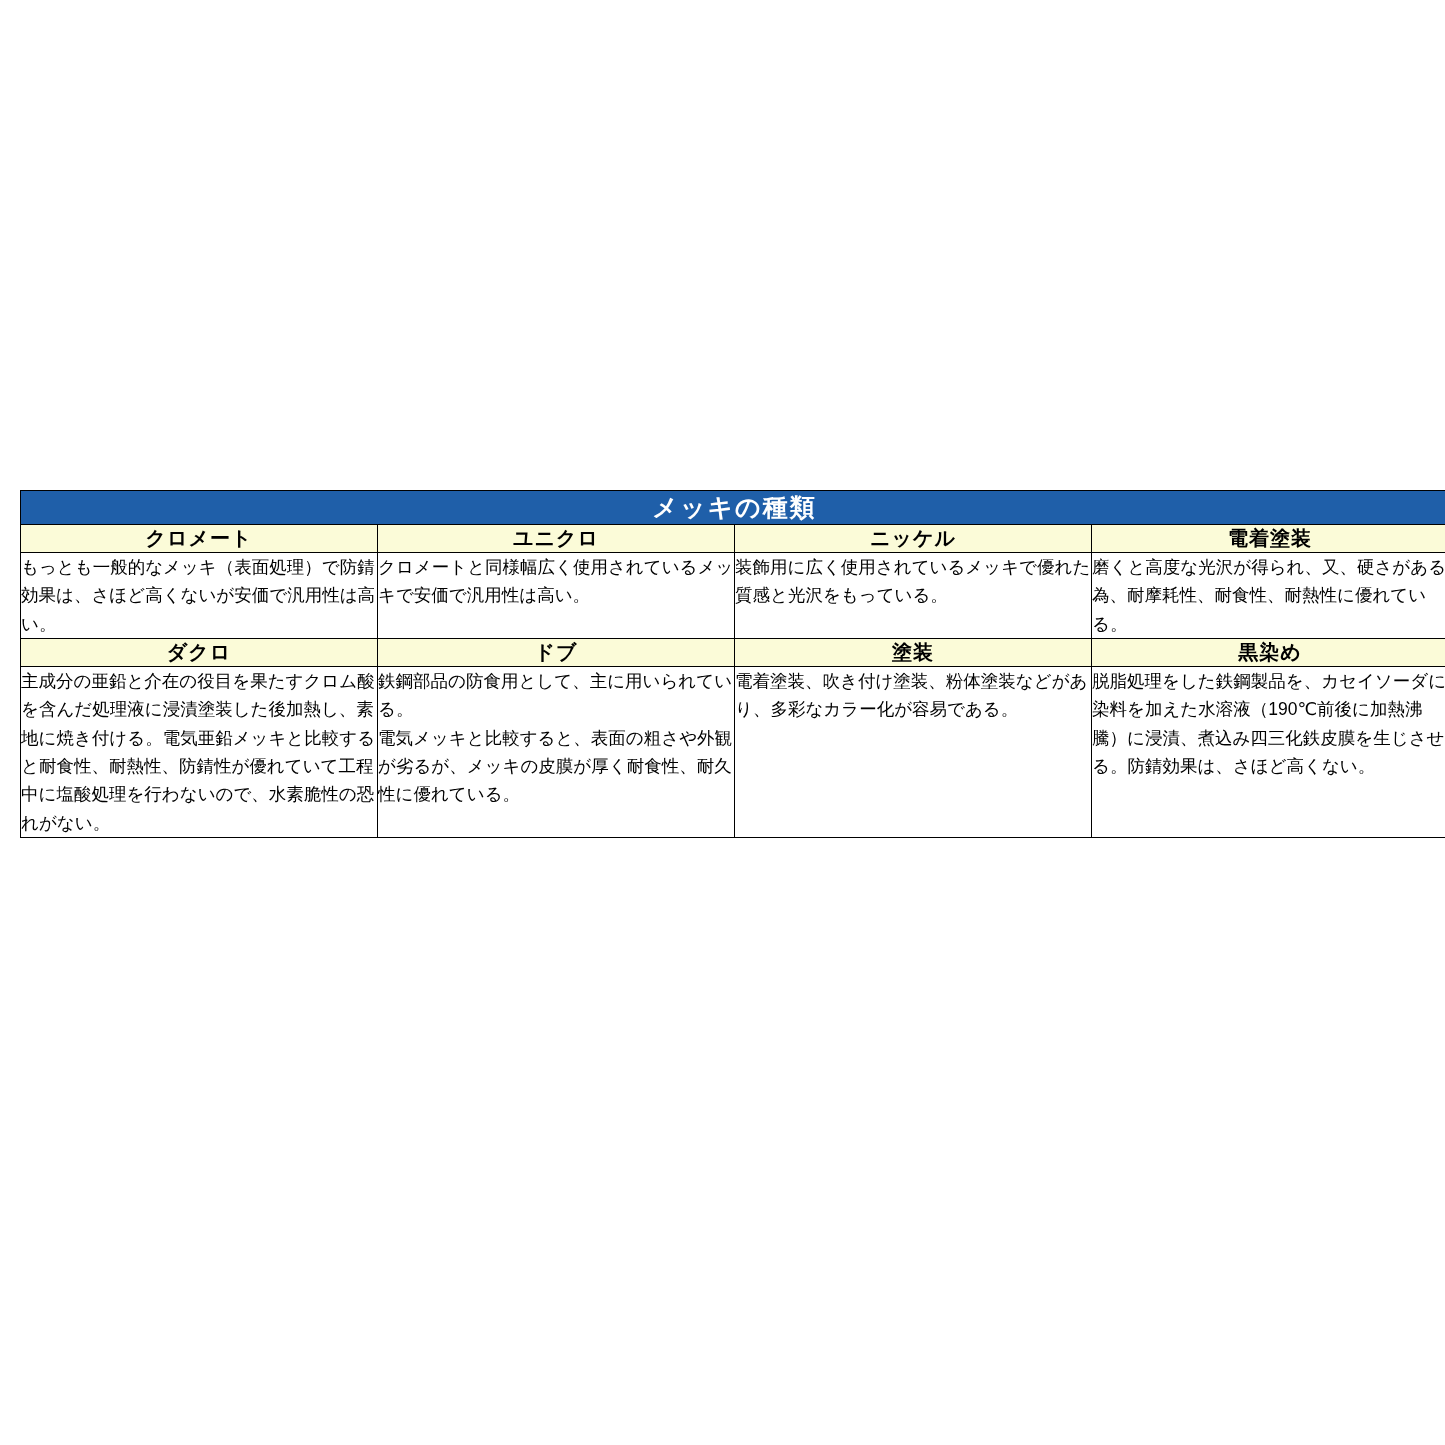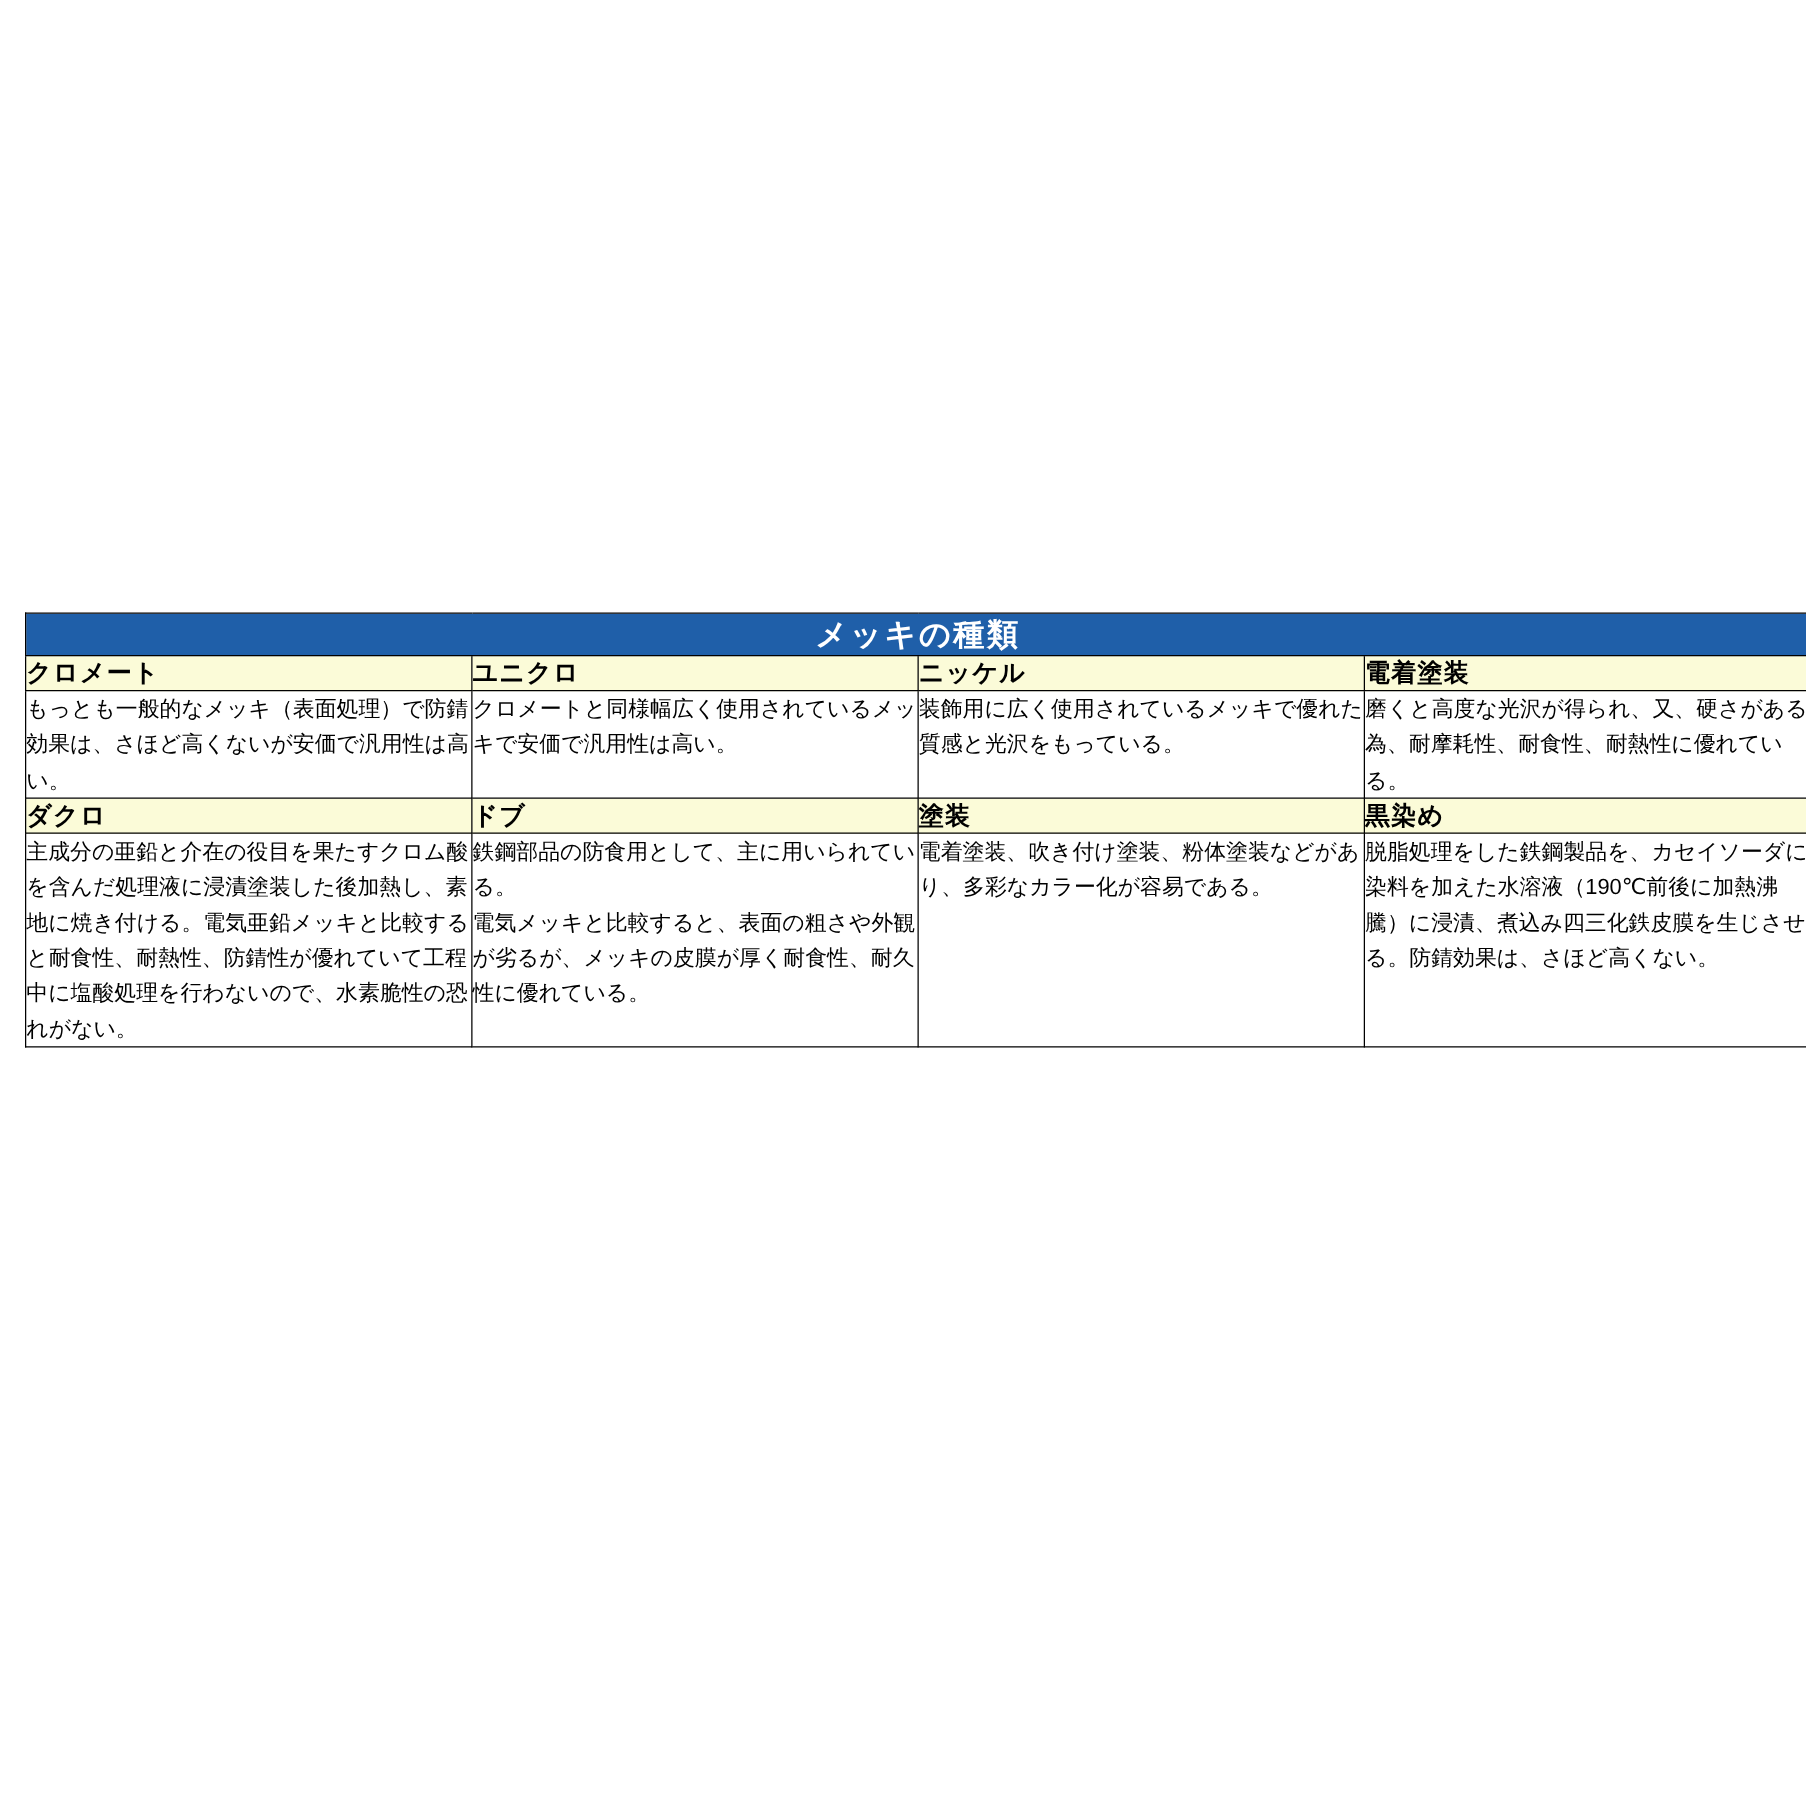--- a/index.html
+++ b/index.html
@@ -42,20 +42,21 @@
     color: #ffffff;
     text-align: center;
     font-weight: bold;
     font-size: 25px;
     letter-spacing: 2px;
     padding: 6px 0 8px 0;
     border: 1px solid #1f5fa9;
   }
   .hdr {
     background: #fbfbd8;
+    text-align: center;
     font-weight: bold;
     font-size: 20px;
     padding: 6px 0 7px 0;
     letter-spacing: 1px;
   }
   .body-cell {
     font-size: 17.5px;
     line-height: 1.62;
     padding: 7px 8px 9px 8px;
     text-align: left;

